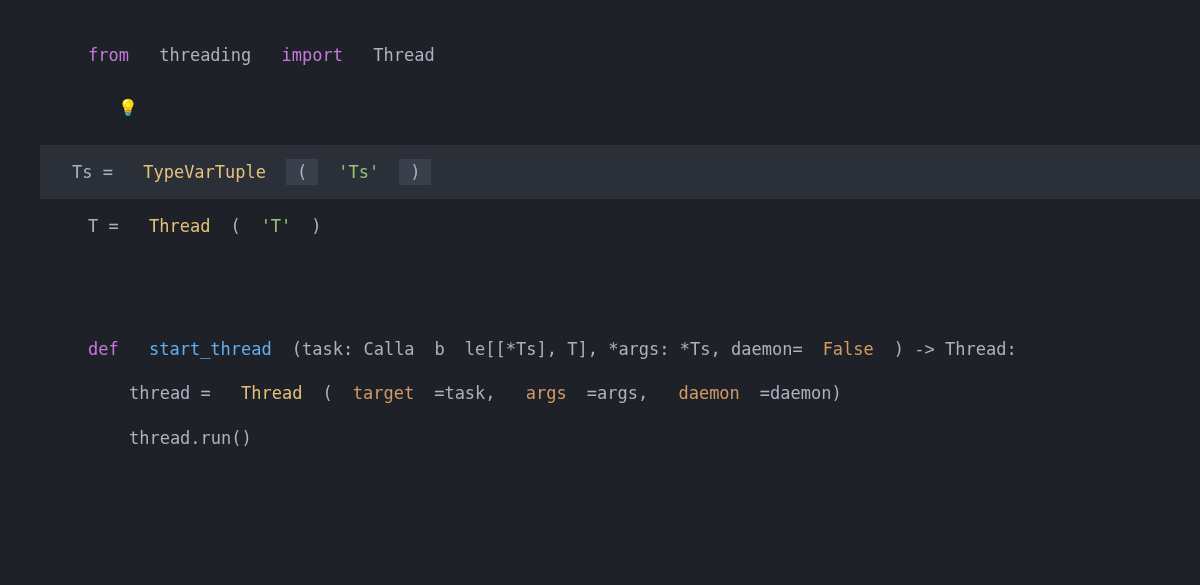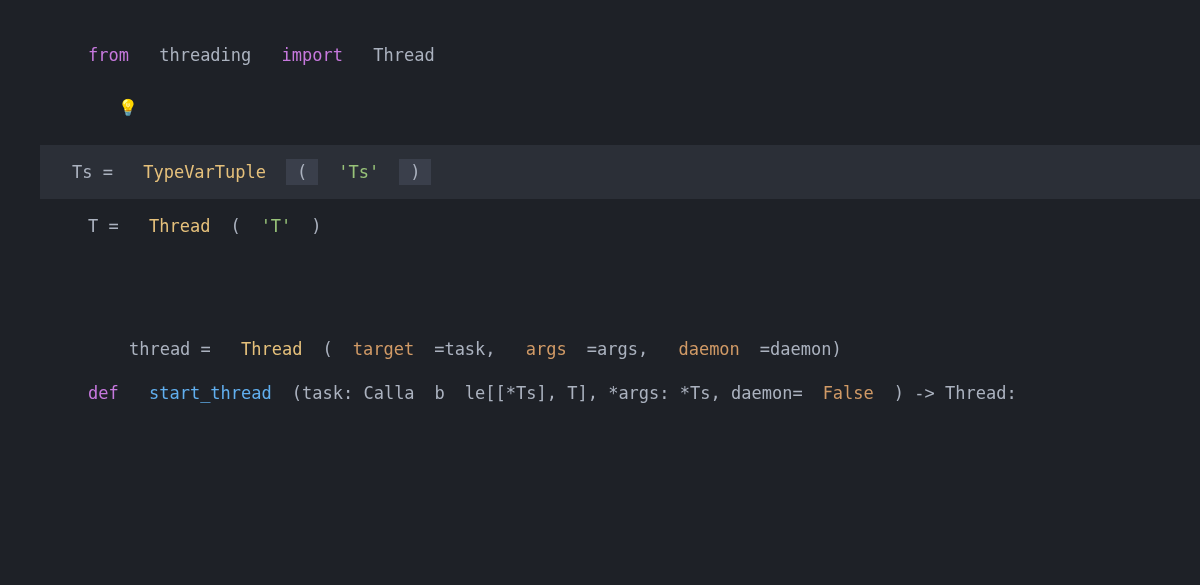--- a/index.html
+++ b/index.html
@@ -52,15 +52,16 @@
 </head>
 <body>
 
 <div class="editor" id="editor-root">
     <div class="line"><span class="keyword">from </span><span class="text">threading </span><span class="keyword">import </span><span class="text">Thread</span></div>
     <div class="line"><span class="lightbulb">💡</span></div>
     <div class="line highlighted"><span class="text">Ts = </span><span class="call">TypeVarTuple</span><span class="selbox"><span class="punc">(</span></span><span class="str">'Ts'</span><span class="selbox"><span class="punc">)</span></span></div>
     <div class="line"><span class="text">T = </span><span class="call">Thread</span><span class="punc">(</span><span class="str">'T'</span><span class="punc">)</span></div>
     <div class="line"></div>
     <div class="line"></div>
+    <div class="line"><span class="keyword">def </span><span class="fname">start_thread</span><span class="text">(task: Calla</span><span class="text cursor">b</span><span class="text">le[[*Ts], T], *args: *Ts, daemon=</span><span class="bool">False</span><span class="text">) -&gt; Thread:</span></div>
     <div class="line"><span class="text">    thread = </span><span class="call">Thread</span><span class="punc">(</span><span class="param">target</span><span class="text">=task, </span><span class="param">args</span><span class="text">=args, </span><span class="param">daemon</span><span class="text">=daemon)</span></div>
-    <div class="line"><span class="keyword">def </span><span class="fname">start_thread</span><span class="text">(task: Calla</span><span class="text cursor">b</span><span class="text">le[[*Ts], T], *args: *Ts, daemon=</span><span class="bool">False</span><span class="text">) -&gt; Thread:</span></div>
+    <div class="line"><span class="text">    thread.run()</span></div>
   </div>
 
 </body></html>

